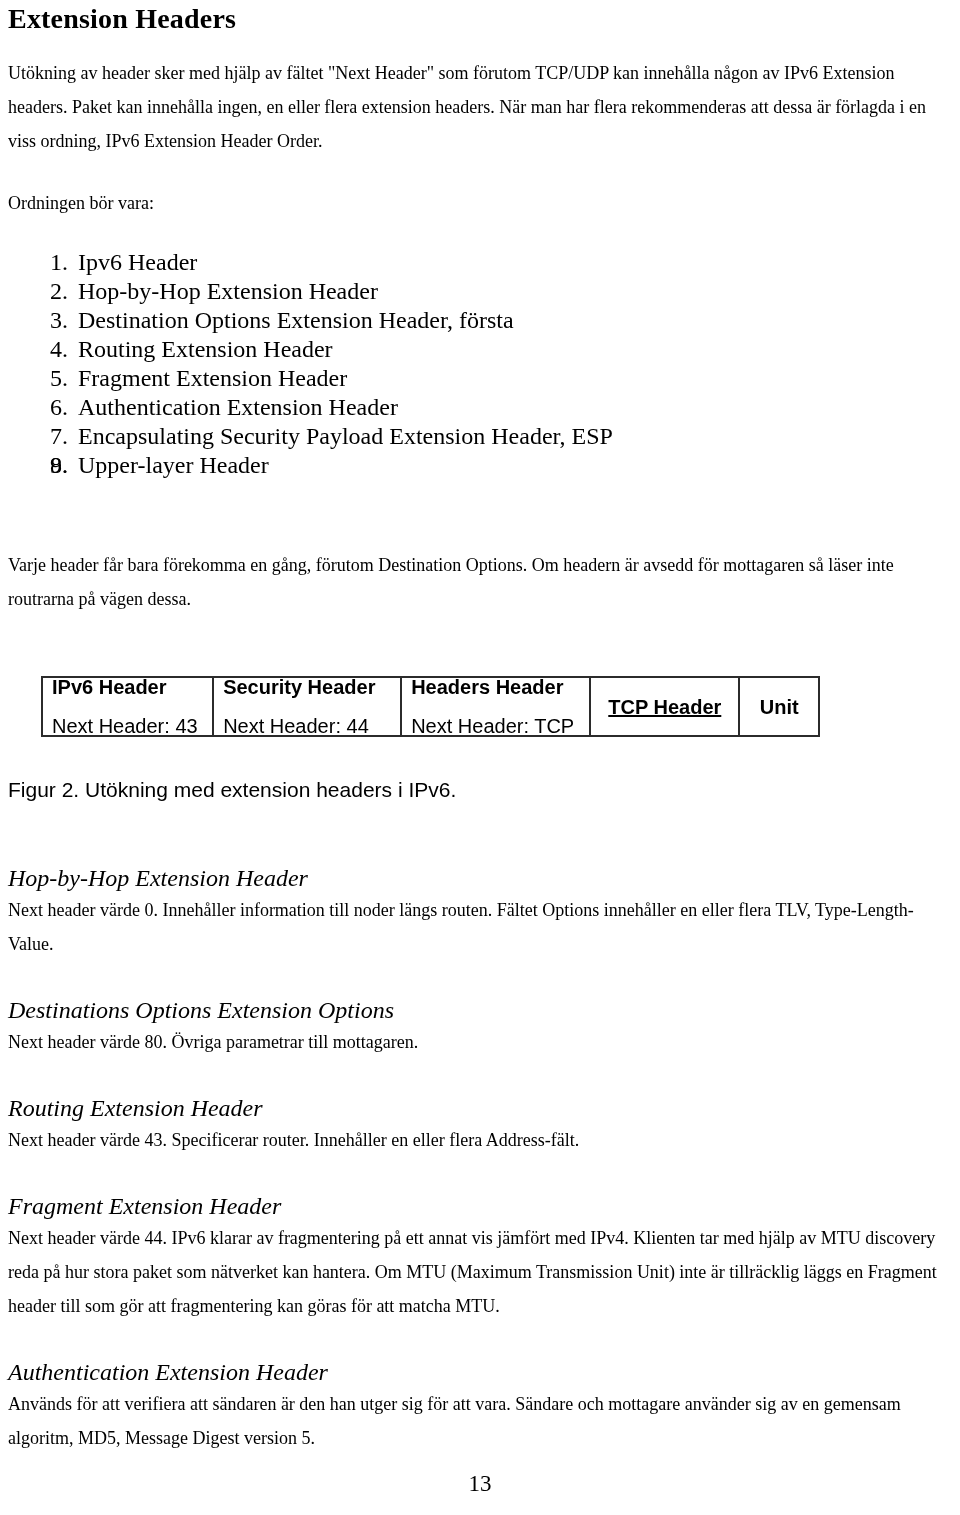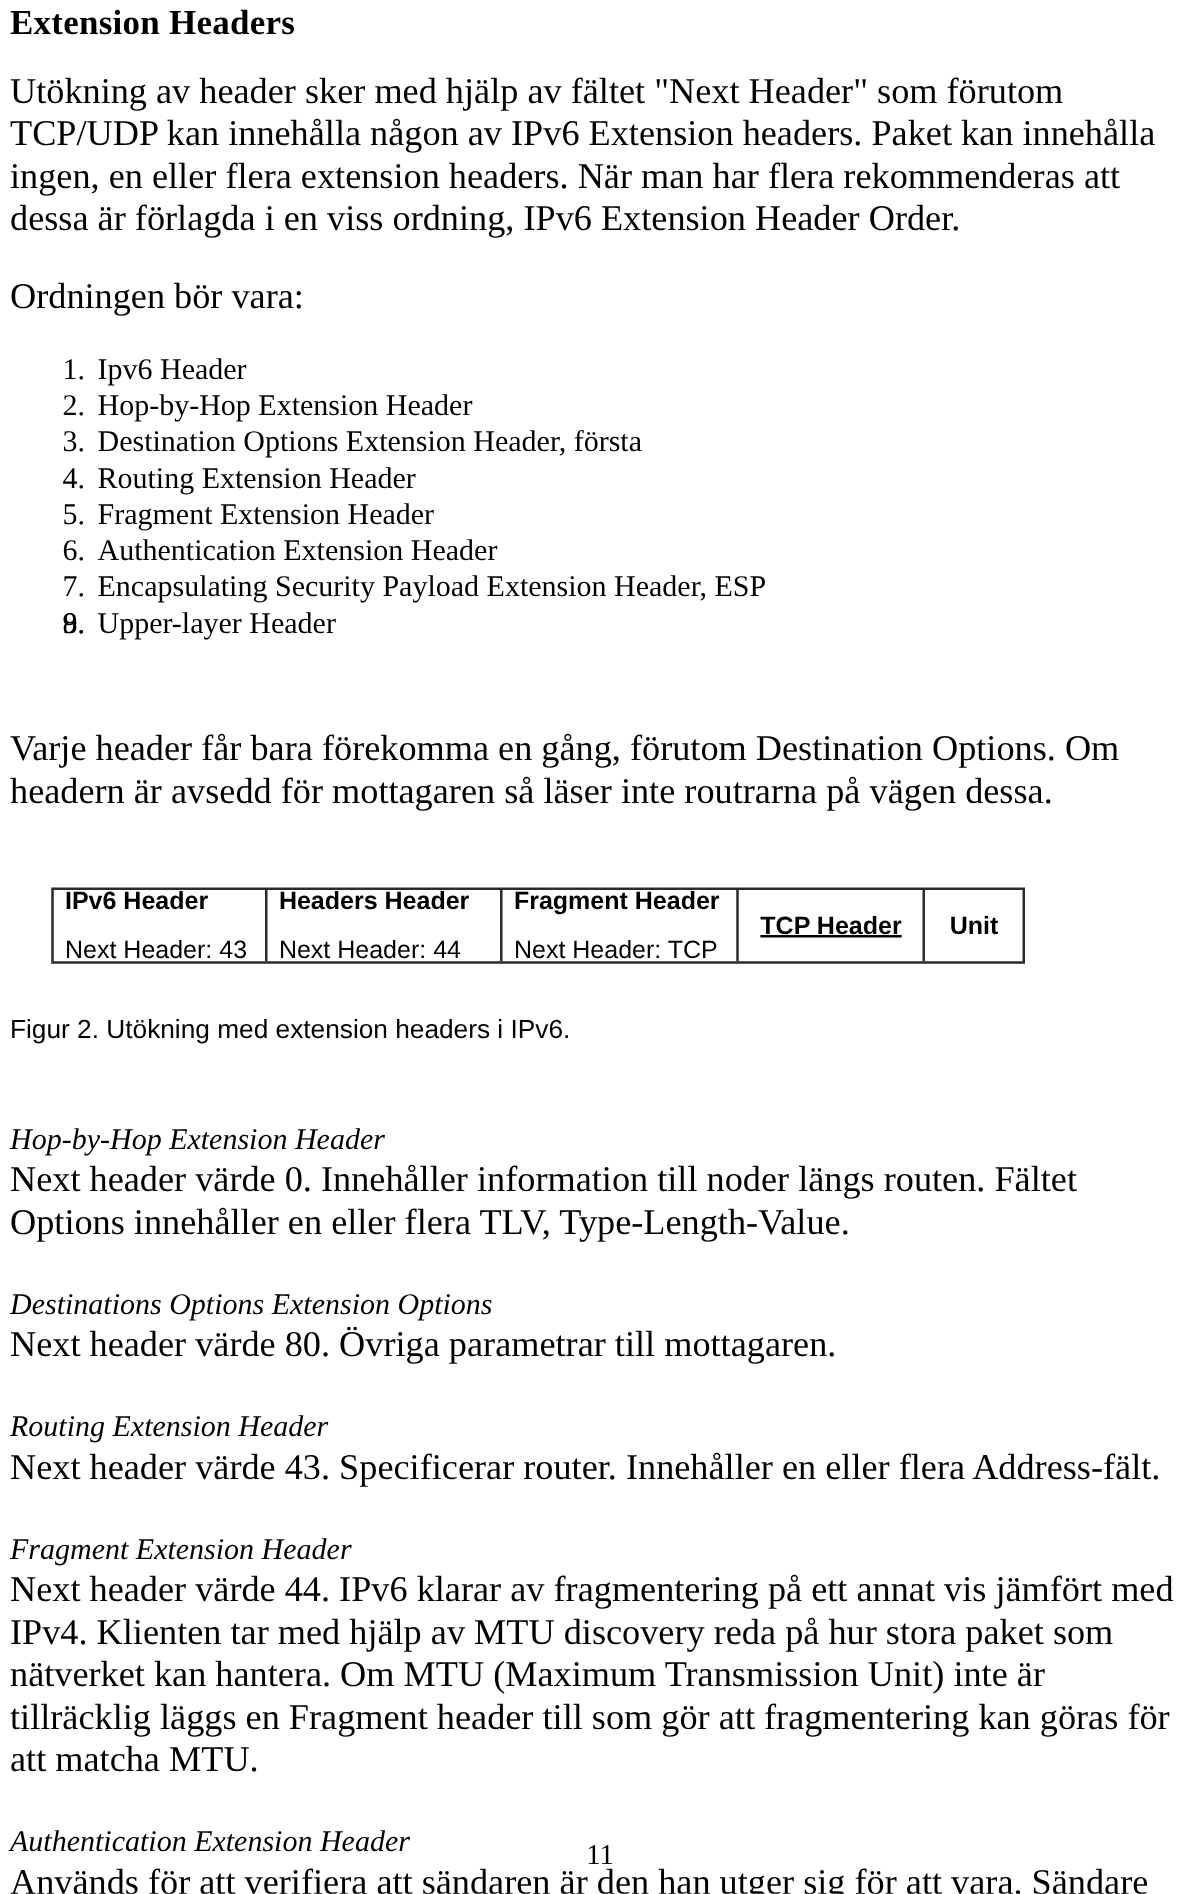--- a/index.html
+++ b/index.html
@@ -35,21 +35,21 @@
   h1.doc-title {
     font-family: "Liberation Serif", "DejaVu Serif", serif;
     font-weight: bold;
     font-size: 28px;
     line-height: 34px;
     margin: 2px 0 0 0;
     letter-spacing: 0.2px;
   }
 
   p.body-para {
-    font-size: 29px;
+    font-size: 18px;
     line-height: 34px;
     margin: 0;
     text-align: left;
   }
 
   .spacer-20 { height: 20px; }
   .spacer-28 { height: 28px; }
   .spacer-34 { height: 34px; }
   .spacer-40 { height: 40px; }
 
@@ -215,25 +215,25 @@
     <div class="spacer-40"></div>
     <div class="spacer-20"></div>
 
     <div class="figure-wrap">
       <div class="packet-box">
         <div class="packet-cell cell-w1">
           <span class="cell-title">IPv6 Header</span>
           <span class="cell-sub">Next Header: 43</span>
         </div>
         <div class="packet-cell cell-w2">
+          <span class="cell-title">Security Header</span>
+          <span class="cell-sub">Next Header: 44</span>
+        </div>
+        <div class="packet-cell cell-w3">
           <span class="cell-title">Headers Header</span>
-          <span class="cell-sub">Next Header: 44</span>
-        </div>
-        <div class="packet-cell cell-w3">
-          <span class="cell-title">Fragment Header</span>
           <span class="cell-sub">Next Header: TCP</span>
         </div>
         <div class="packet-cell centered cell-w4">
           <span class="cell-title">TCP Header</span>
         </div>
         <div class="packet-cell centered cell-w5">
           <span class="cell-title">Unit</span>
         </div>
       </div>
     </div>
@@ -263,14 +263,14 @@
     <h2 class="sec-head">Fragment Extension Header</h2>
     <p class="body-para">Next header värde 44. IPv6 klarar av fragmentering på ett annat vis jämfört med IPv4. Klienten tar med hjälp av MTU discovery reda på hur stora paket som nätverket kan hantera. Om MTU (Maximum Transmission Unit) inte är tillräcklig läggs en Fragment header till som gör att fragmentering kan göras för att matcha MTU.</p>
 
     <div class="spacer-34"></div>
 
     <h2 class="sec-head">Authentication Extension Header</h2>
     <p class="body-para">Används för att verifiera att sändaren är den han utger sig för att vara. Sändare och mottagare använder sig av en gemensam algoritm, MD5, Message Digest version 5.</p>
 
   </div>
 
-  <div class="page-number">11</div>
+  <div class="page-number">13</div>
 </div>
 
 </body></html>

